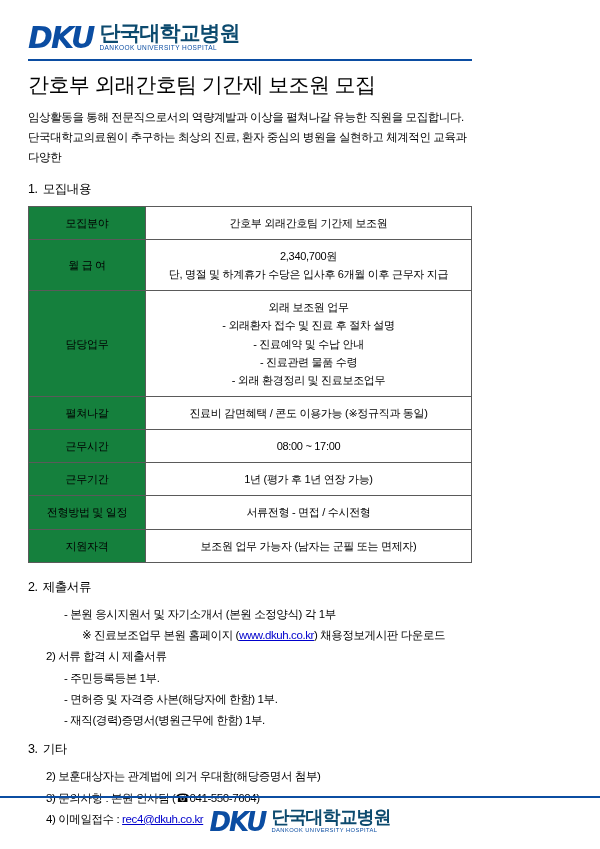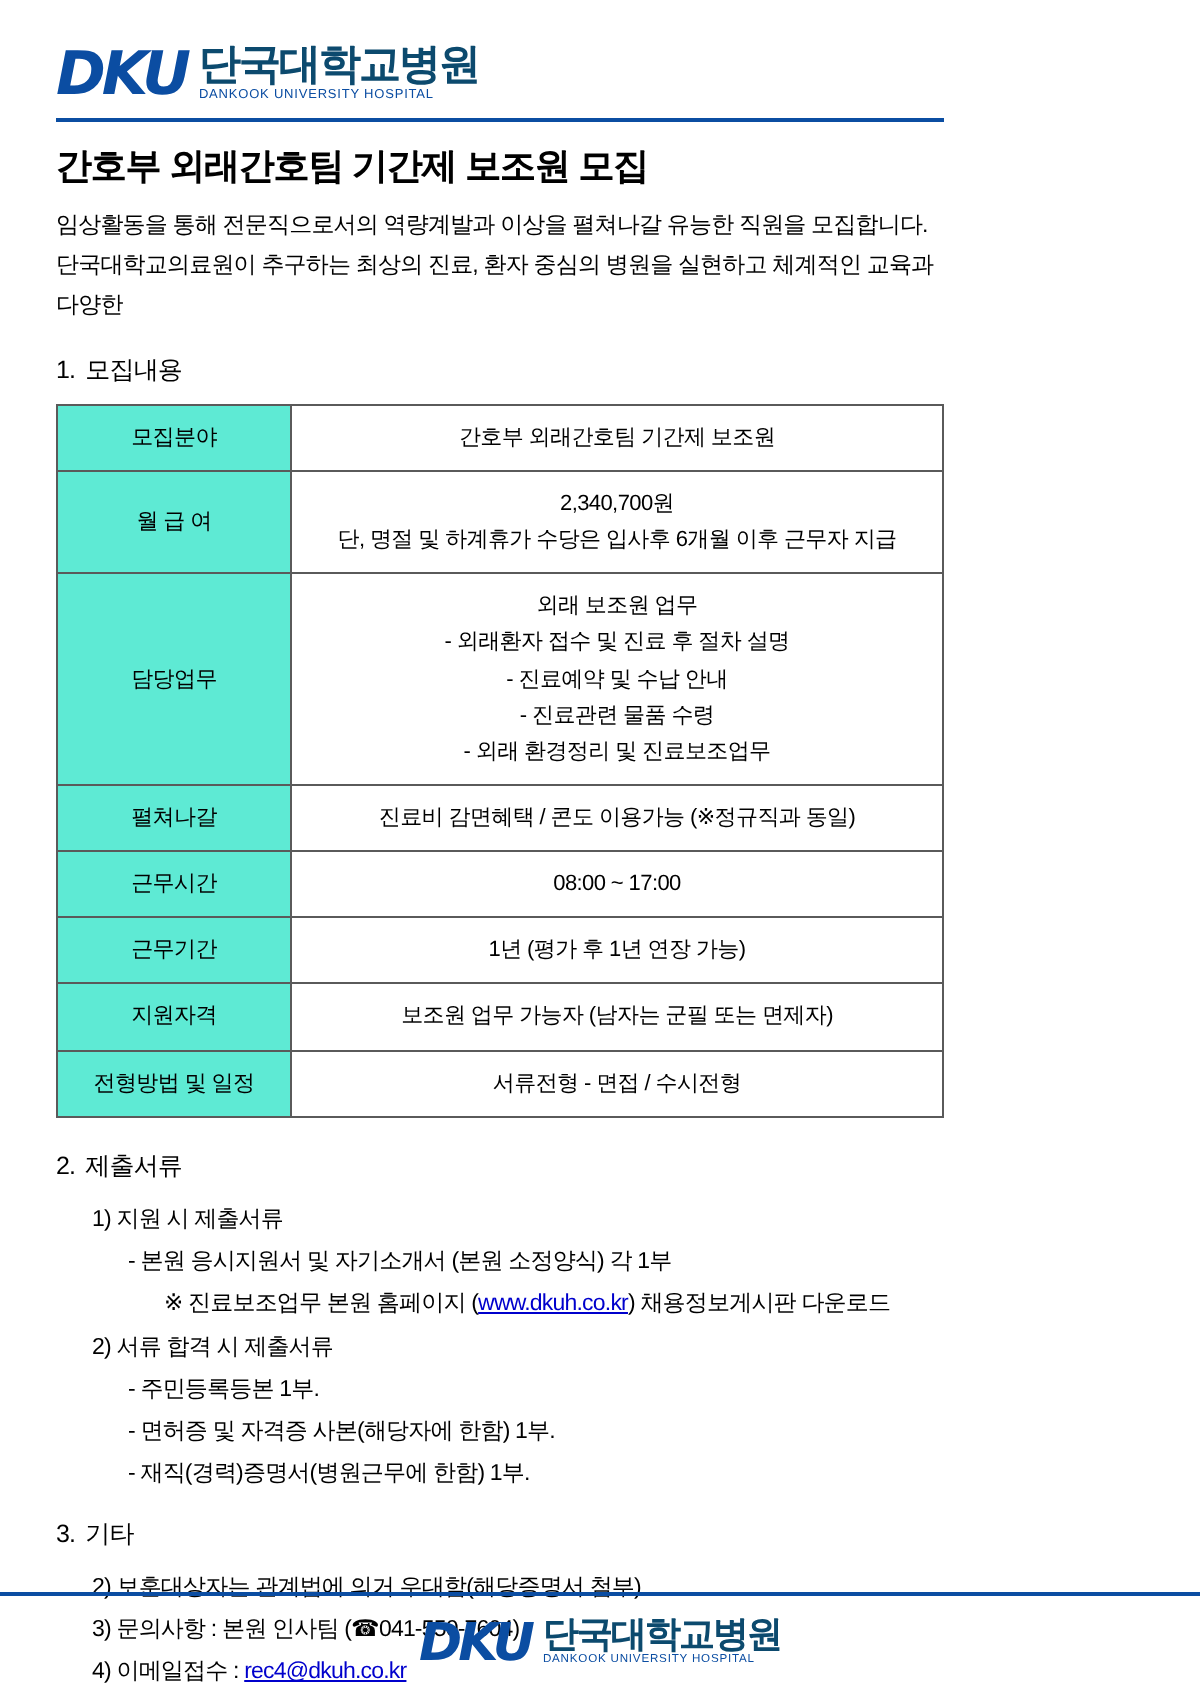--- a/index.html
+++ b/index.html
@@ -57,22 +57,22 @@
     letter-spacing: 0.4px;
     margin-top: 2px;
   }
   .rule-top {
     border-bottom: 2px solid #0b4da2;
     margin-bottom: 10px;
   }
 
   
   .doc-title {
-    font-size: 18px;
-    font-weight: bold;
+    font-size: 21px;
+    font-weight: normal;
     letter-spacing: -0.6px;
     margin: 4px 0 8px 0;
   }
   .intro {
     font-size: 11.5px;
     line-height: 1.75;
     letter-spacing: -0.4px;
     margin-bottom: 14px;
   }
 
@@ -95,21 +95,21 @@
     border: 1px solid #5a5a5a;
     font-size: 11px;
     letter-spacing: -0.3px;
     padding: 7px 4px;
     text-align: center;
     vertical-align: middle;
     line-height: 1.65;
   }
   td.lbl {
     width: 108px;
-    background: #5eead4;
+    background: #15803d;
     font-weight: normal;
   }
   td.val .multi div { white-space: nowrap; }
 
   
   .block {
     font-size: 11.5px;
     letter-spacing: -0.4px;
     line-height: 1.85;
   }
@@ -212,43 +212,42 @@
       </tr>
       <tr>
         <td class="lbl">근무기간</td>
         <td class="val">
           <div class="multi">
             <div>1년 (평가 후 1년 연장 가능)</div>
           </div>
         </td>
       </tr>
       <tr>
+        <td class="lbl">전형방법 및 일정</td>
+        <td class="val">
+          <div class="multi">
+            <div>서류전형 - 면접  /  수시전형</div>
+          </div>
+        </td>
+      </tr>
+      <tr>
         <td class="lbl">지원자격</td>
         <td class="val">
           <div class="multi">
             <div>보조원 업무 가능자 (남자는 군필 또는 면제자)</div>
-          </div>
-        </td>
-      </tr>
-      <tr>
-        <td class="lbl">전형방법 및 일정</td>
-        <td class="val">
-          <div class="multi">
-            <div>서류전형 - 면접  /  수시전형</div>
           </div>
         </td>
       </tr>
     </tbody>
   </table>
 
   <div class="sec-head">
     <span class="num">2.</span><span>제출서류</span>
   </div>
   <div class="block">
-    <div class="lv1">1) 지원 시 제출서류</div>
     <div class="lv2">- 본원 응시지원서 및 자기소개서 (본원 소정양식) 각 1부</div>
     <div class="lv3">
       <span>※ 진료보조업무 본원 홈페이지 (</span><a class="link" href="#">www.dkuh.co.kr</a><span>) 채용정보게시판 다운로드</span>
     </div>
     <div class="lv1">2) 서류 합격 시 제출서류</div>
     <div class="lv2">- 주민등록등본 1부.</div>
     <div class="lv2">- 면허증 및 자격증 사본(해당자에 한함) 1부.</div>
     <div class="lv2">- 재직(경력)증명서(병원근무에 한함) 1부.</div>
   </div>
 

